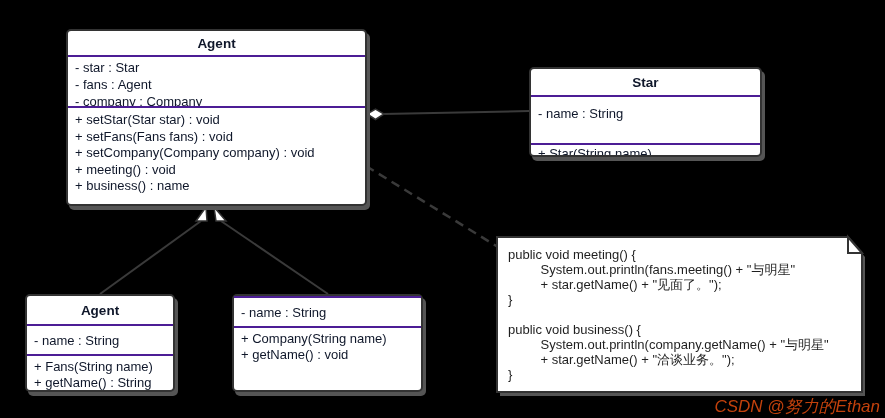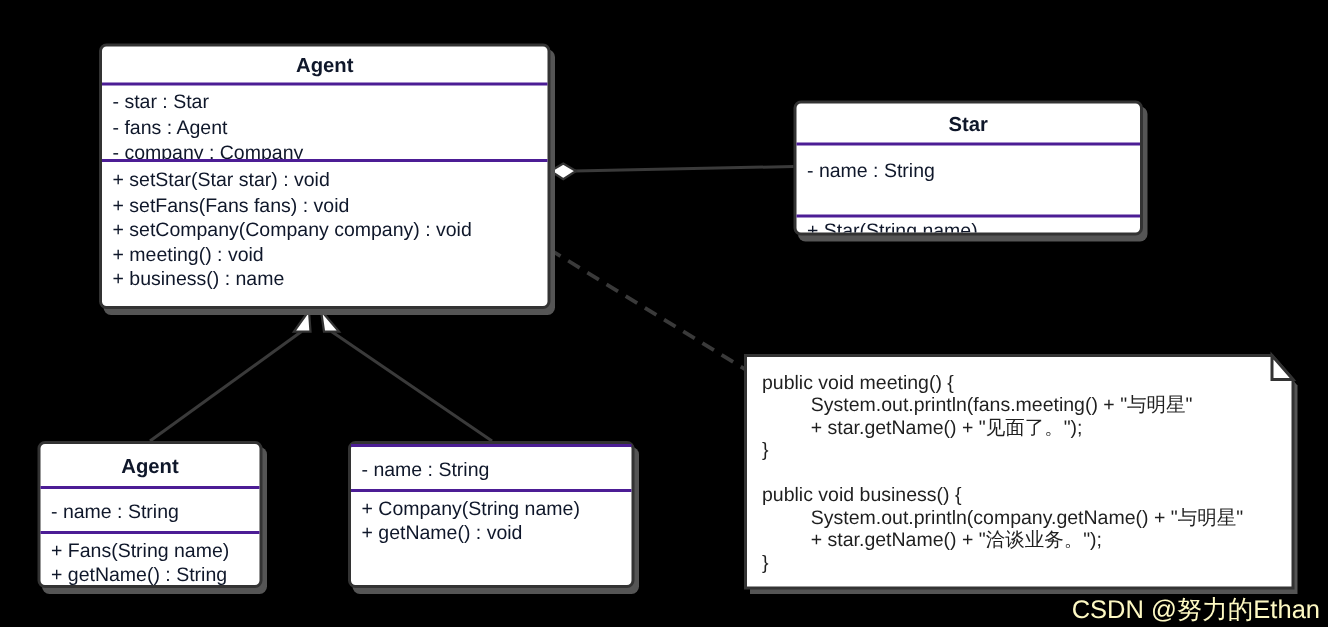--- a/index.html
+++ b/index.html
@@ -40,21 +40,21 @@
   #class-fans .methods,#class-company .methods{flex:1 1 auto;padding-top:3px;}
   #class-fans .methods .member,#class-company .methods .member{line-height:16px;}
   
   #note-text{
     position:absolute;left:497px;top:237px;width:365px;height:119px;
     box-sizing:border-box;padding:10px 0 0 11px;color:#1f1f1f;
   }
   .note-line{font-size:13px;line-height:15px;min-height:15px;white-space:pre;}
   
   #watermark{
-    position:absolute;right:5px;bottom:1px;color:#fef9c3;font-size:17px;line-height:20px;
+    position:absolute;right:5px;bottom:1px;color:#c2410c;font-size:17px;line-height:20px;font-style:italic;
   }
 </style>
 </head>
 <body>
 
 <div id="canvas">
 
   <svg id="connector-layer" viewBox="0 0 885 418" xmlns="http://www.w3.org/2000/svg">
 
     <line x1="383" y1="114" x2="529" y2="111" stroke="#3a3a3a" stroke-width="2"></line>

